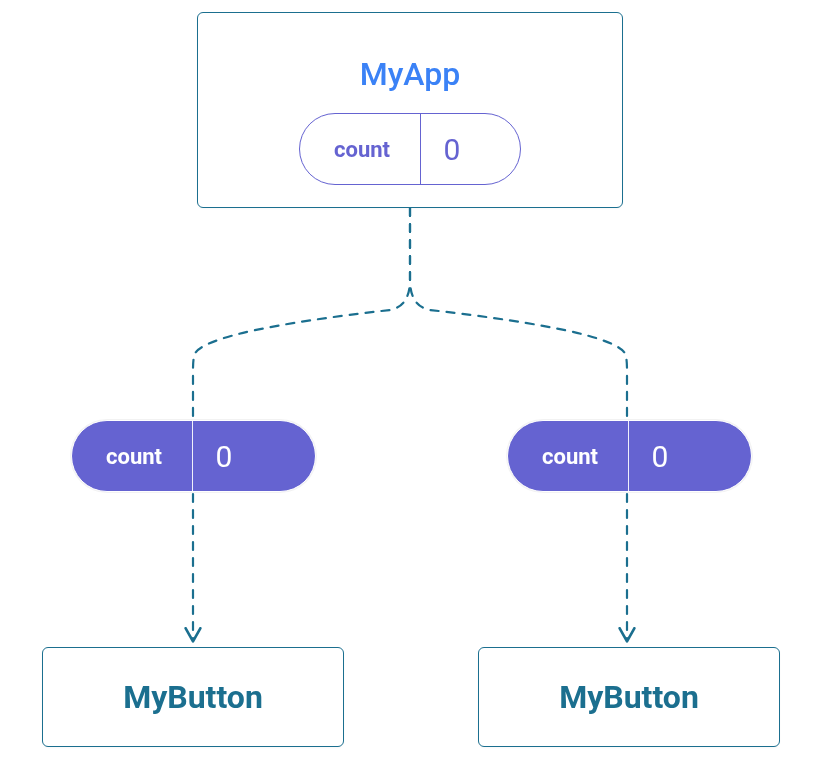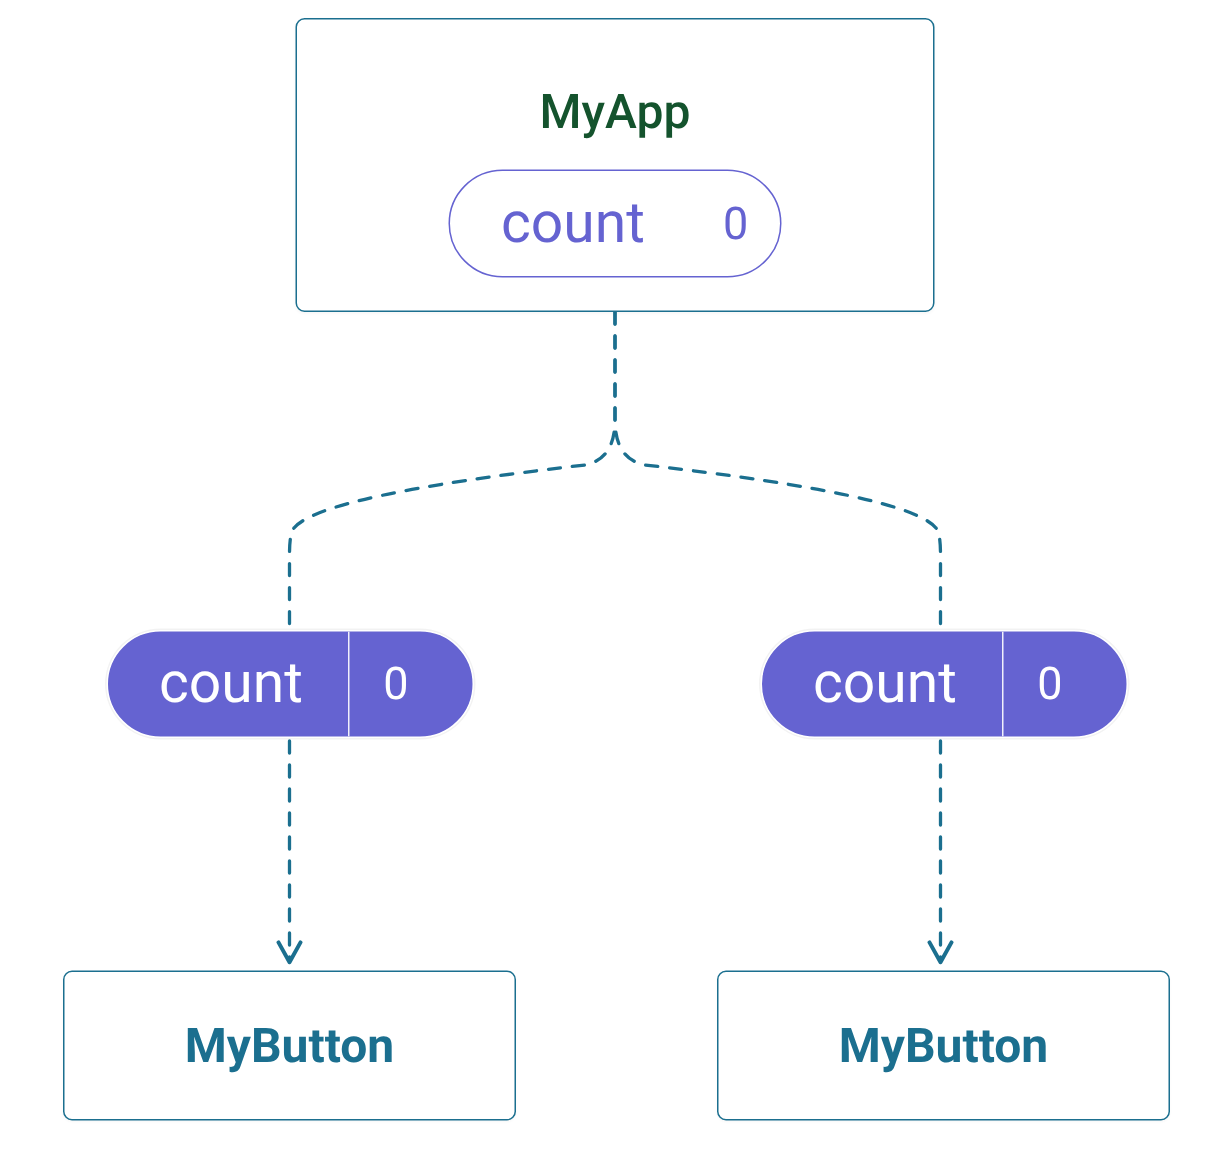--- a/index.html
+++ b/index.html
@@ -31,21 +31,21 @@
       box-shadow: 0 1px 2px rgba(0,0,0,0.03);
     }
     .node-myapp {
       left: 197px;
       top: 12px;
       width: 426px;
       height: 196px;
       padding-top: 20px;
     }
     .node-title {
-      color: #14532d;
+      color: #3b82f6;
       font-size: 32px;
       font-weight: 500;
       margin-bottom: 20px;
     }
     .pill {
       position: absolute;
       display: flex;
       align-items: stretch;
       border-radius: 999px;
       overflow: hidden;
@@ -78,22 +78,22 @@
       color: #ffffff;
     }
     .pill-filled .pill-divider {
       background: rgba(255,255,255,0.9);
     }
     .pill-label {
       display: flex;
       align-items: center;
       justify-content: center;
       padding: 0 30px 0 34px;
-      font-size: 38px;
-      font-weight: 400;
+      font-size: 22px;
+      font-weight: 700;
     }
     .pill-divider {
       width: 1.5px;
     }
     .pill-value {
       display: flex;
       align-items: center;
       justify-content: center;
       padding: 0 30px 0 22px;
       font-size: 30px;

